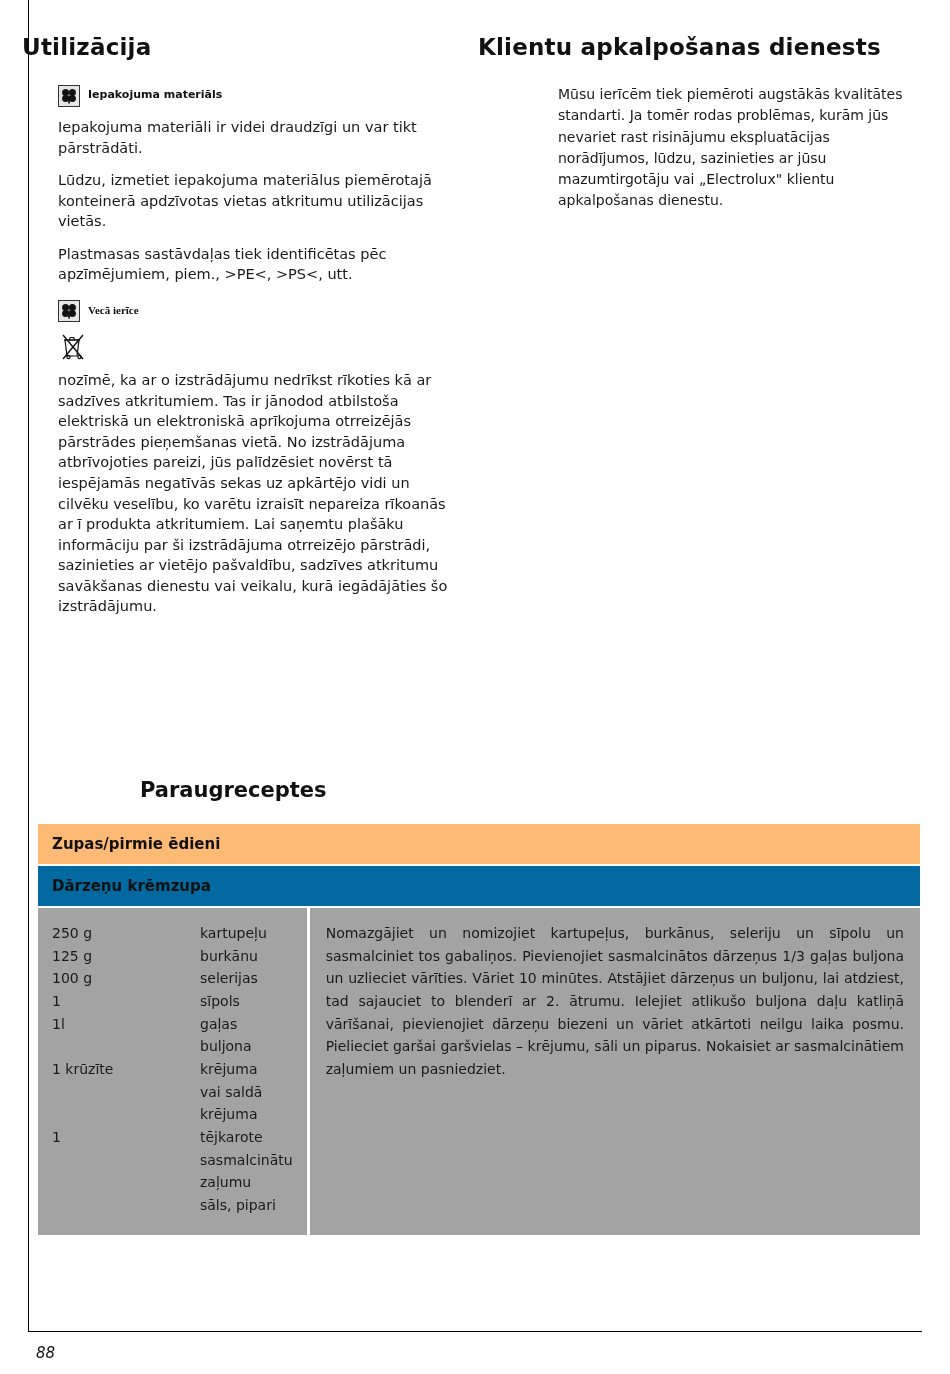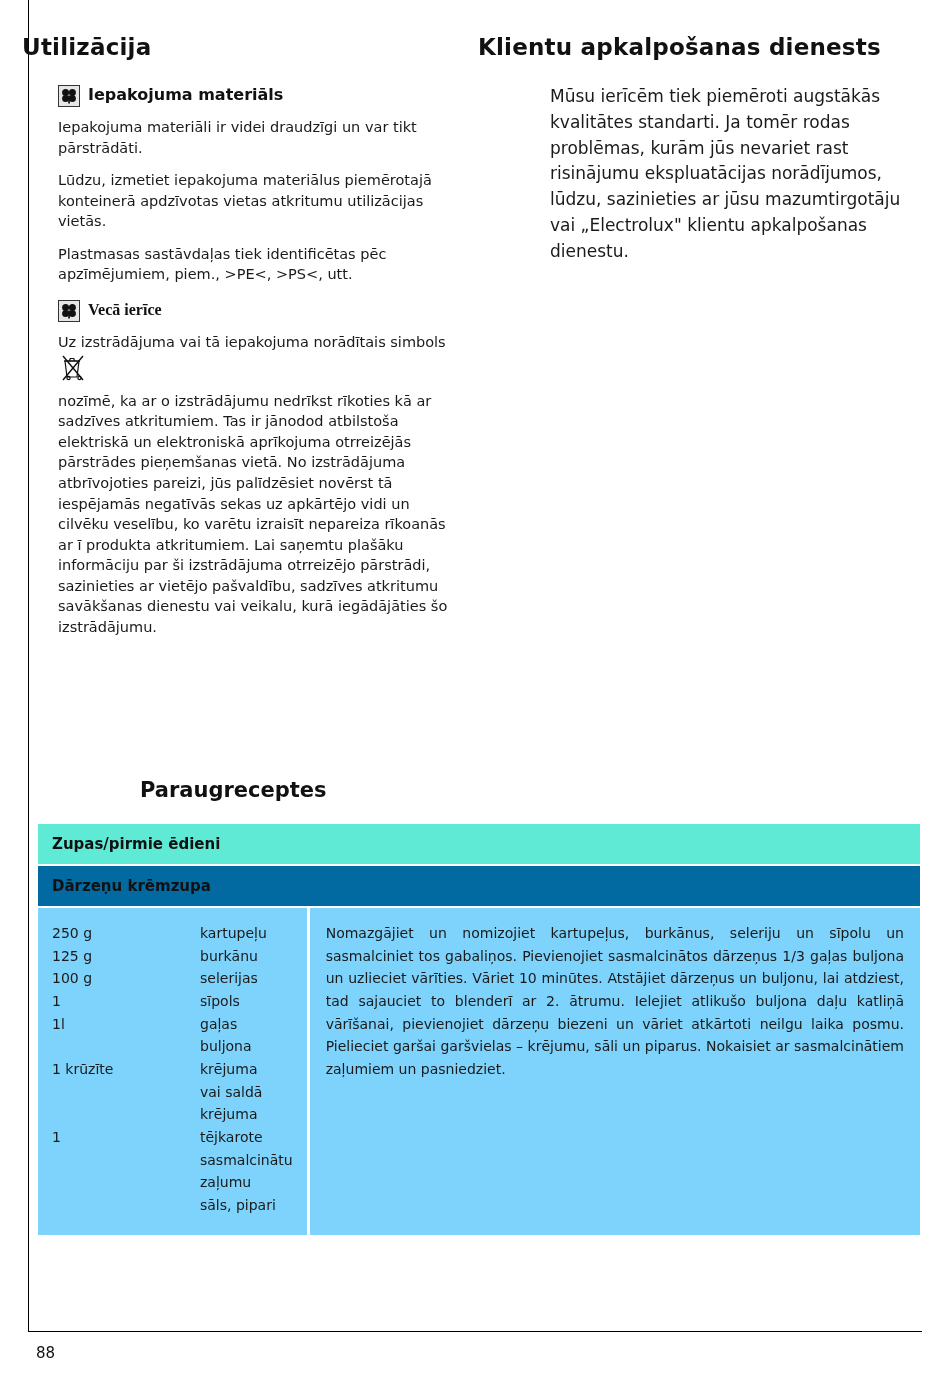--- a/index.html
+++ b/index.html
@@ -75,35 +75,35 @@
     border: 1px solid #333;
     background: #e6e6e6;
     margin-right: 8px;
     position: relative;
     flex: 0 0 auto;
     box-sizing: border-box;
     margin-top: 1px;
   }
   .clover svg { display: block; }
   .sub-head-label {
-    font-size: 16px;
+    font-size: 11px;
     font-weight: bold;
     line-height: 22px;
     color: #111;
   }
   p.body-text {
     font-size: 14.5px;
     line-height: 1.42;
     margin: 0 0 12px 0;
     color: #1a1a1a;
   }
   .right-text p {
-    font-size: 17px;
+    font-size: 14px;
     line-height: 1.52;
-    margin: 4px;
+    margin: 12px;
     color: #1a1a1a;
   }
   .right-text {
     margin-left: 68px;
     width: 380px;
   }
   .bin-symbol {
     display: inline-block;
     vertical-align: middle;
     width: 26px;
@@ -124,40 +124,40 @@
     margin: 0 0 22px 102px;
     color: #111;
   }
   .table-wrap {
     position: absolute;
     left: 38px;
     top: 824px;
     width: 882px;
   }
   .band {
-    background: #5eead4;
+    background: #fdba74;
     box-sizing: border-box;
     padding: 11px 14px;
     font-size: 15px;
     font-weight: bold;
     color: #111;
     border-bottom: 2px solid #ffffff;
   }
   .band2 {
     background: #0369a1;
     box-sizing: border-box;
     padding: 11px 14px;
     font-size: 15px;
     font-weight: bold;
     color: #111;
     border-bottom: 2px solid #ffffff;
   }
   .recipe-body {
     display: flex;
-    background: #7dd3fc;
+    background: #a3a3a3;
   }
   .ingredients {
     width: 378px;
     box-sizing: border-box;
     padding: 14px 14px 18px 14px;
     border-right: 3px solid #ffffff;
   }
   .ing-row {
     display: flex;
     font-size: 14px;
@@ -179,20 +179,21 @@
     line-height: 1.62;
     text-align: justify;
     color: #1a1a1a;
   }
   .page-number {
     position: absolute;
     left: 36px;
     top: 1344px;
     font-size: 15px;
     color: #111;
+    font-style: italic;
   }
 </style>
 </head>
 <body>
 
 <div class="page">
 
   <div class="left-rule"></div>
   <div class="bottom-rule"></div>
 
@@ -229,21 +230,21 @@
             <circle cx="6.6" cy="12.4" r="3.5"></circle>
             <circle cx="13.4" cy="12.4" r="3.5"></circle>
             <rect x="9.2" y="9.5" width="1.7" height="8"></rect>
           </g>
         </svg>
       </span>
       <span class="sub-head-label">Vecā ierīce</span>
     </div>
 
     <div class="sub-block">
-      <p class="body-text" style="margin-bottom:2px;"><span>Uz izstrādājuma vai tā iepakojuma norādītais simbols</span>
+      <p class="body-text" style="margin-bottom:2px;">
         <span class="bin-symbol">
           <svg width="26" height="30" viewBox="0 0 26 30" aria-hidden="true">
             <g fill="none" stroke="#111111" stroke-width="1.2">
               <path d="M5 8 L7 24 L17 24 L19 8 Z"></path>
               <path d="M4 8 L20 8"></path>
               <path d="M9.5 8 L10.2 5.5 L13.8 5.5 L14.5 8"></path>
               <circle cx="19.5" cy="25" r="1.6"></circle>
               <circle cx="8.5" cy="25" r="1.6"></circle>
               <path d="M3 27 L23 3" stroke-width="1.4"></path>
               <path d="M3 3 L23 27" stroke-width="1.4"></path>

